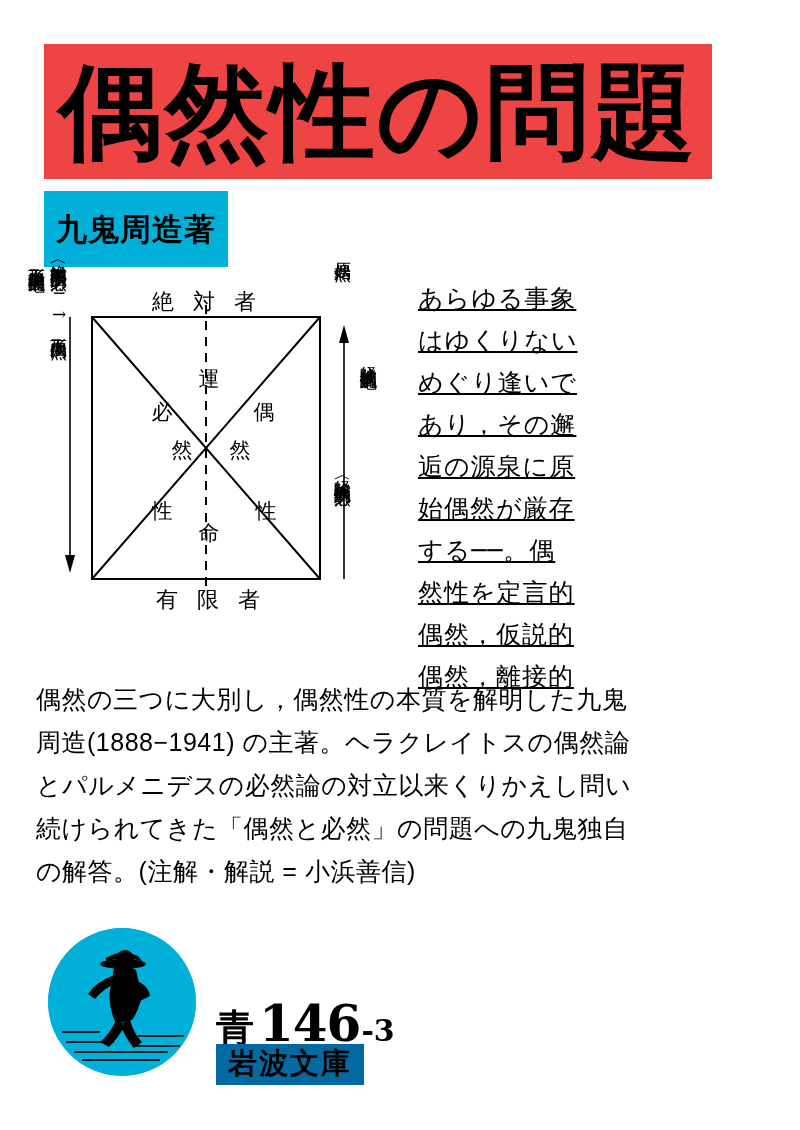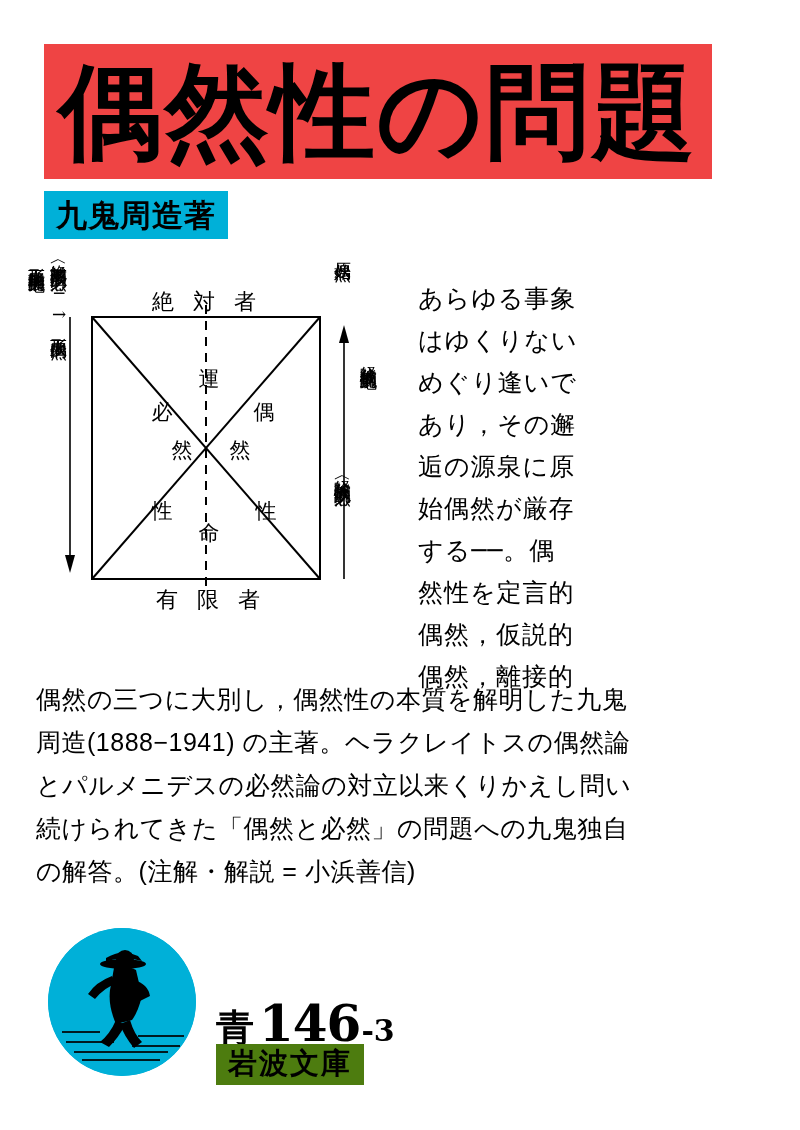--- a/index.html
+++ b/index.html
@@ -44,21 +44,21 @@
     white-space: nowrap;
   }
 
   
   .author-band {
     position: absolute;
     left: 44px;
     top: 191px;
     height: 44px;
     background: #00b0d8;
-    padding: 2px 12px;
+    padding: 16px 12px;
     display: flex;
     align-items: center;
   }
   .author-text {
     font-family: "DejaVu Serif", serif;
     font-weight: bold;
     font-size: 31px;
     line-height: 1;
     letter-spacing: 1px;
     color: #000000;
@@ -94,20 +94,21 @@
     color: #000;
     letter-spacing: 6px;
   }
 
   
   .intro-col {
     position: absolute;
     left: 418px;
     top: 278px;
     width: 344px;
+    text-decoration: underline;
   }
   .intro-col .line {
     font-family: "DejaVu Serif", serif;
     font-size: 25px;
     line-height: 42px;
     letter-spacing: 1px;
     color: #000;
     white-space: nowrap;
   }
 
@@ -164,21 +165,21 @@
   .series-sub {
     font-size: 30px;
     font-weight: bold;
     margin-left: 1px;
   }
 
   .imprint {
     position: absolute;
     left: 216px;
     top: 1044px;
-    background: #4d7c0f;
+    background: #0369a1;
     padding: 5px 12px 7px 12px;
   }
   .imprint-text {
     font-family: "DejaVu Serif", serif;
     font-weight: bold;
     font-size: 29px;
     line-height: 1;
     letter-spacing: 2px;
     color: #000;
     white-space: nowrap;

